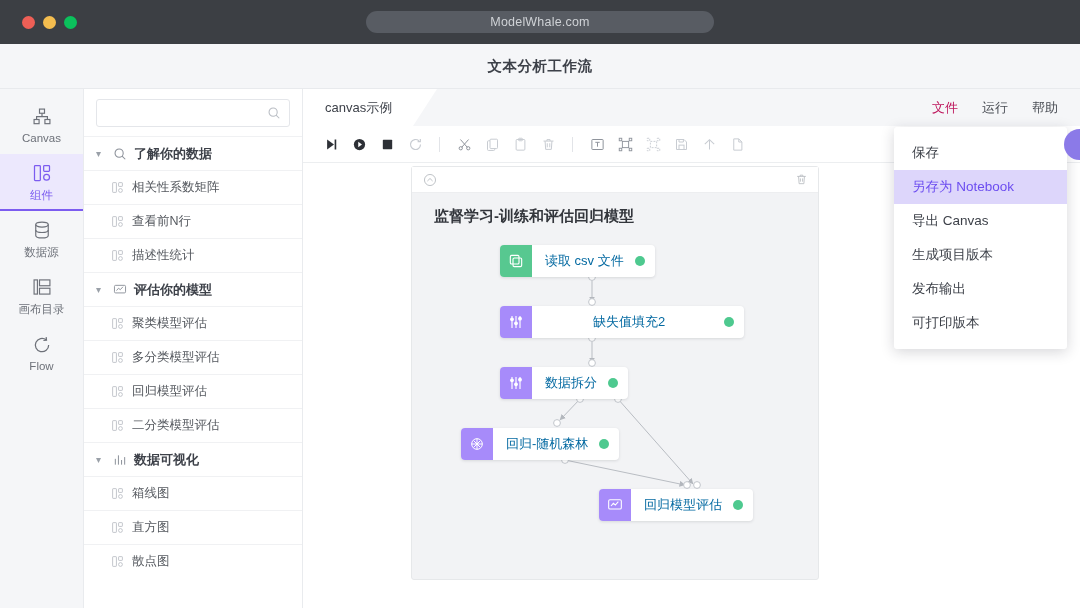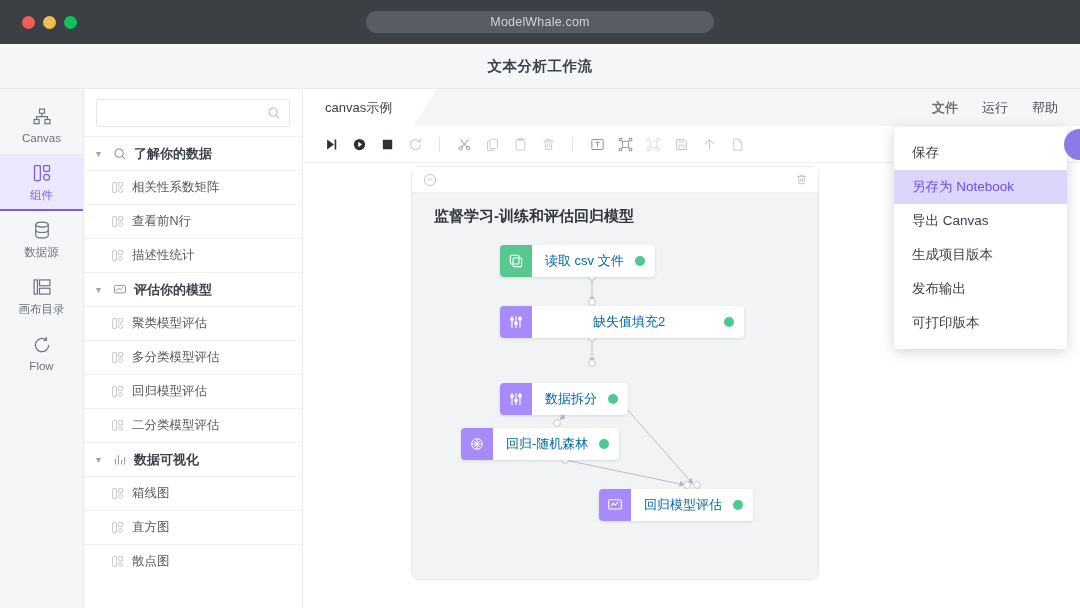--- a/index.html
+++ b/index.html
@@ -94,37 +94,37 @@
     display: flex; align-items: center; padding: 0 30px 0 22px;
     font-size: 13px; color: #3d4149;
     clip-path: polygon(0 0, 100% 0, calc(100% - 24px) 100%, 0 100%);
     cursor: pointer;
   }
   .menus {
     position: absolute; right: 22px; top: 0; height: 37px;
     display: flex; align-items: center; gap: 24px;
   }
   .menus .m { font-size: 13px; color: #4a4e55; cursor: pointer; }
-  .menus .m.active { color: #737373; font-weight: bold; }
+  .menus .m.active { color: #be185d; }
 
   .toolbar {
     height: 37px; background: #fff; border-bottom: 1px solid #eceef0;
     display: flex; align-items: center; padding: 0 14px; gap: 0;
   }
   .tb { width: 28px; height: 28px; display: flex; align-items: center; justify-content: center; cursor: pointer; }
   .tb.dark { color: #2d3036; }
   .tb.mid  { color: #8f949c; }
   .tb.light{ color: #c8ccd2; }
   .sep { width: 1px; height: 15px; background: #e2e4e8; margin: 0 10px; }
 
   
   .canvas { flex: 1; background: #ffffff; position: relative; overflow: hidden; }
   .card {
     position: absolute; left: 108px; top: 3px; width: 408px; height: 414px;
-    background: #f2f3f5; border: 1px solid #e6e8ea; border-radius: 8px;
+    background: #f2f3f5; border: 1px solid #e6e8ea; border-radius: 3px;
   }
   .card-head {
     height: 26px; background: #fff; border-bottom: 1px solid #edeef0;
     display: flex; align-items: center; justify-content: space-between;
     padding: 0 10px 0 11px;
   }
   .card-head .ic { color: #b6babf; cursor: pointer; display: flex; }
   .card-title {
     padding: 14px 0 0 22px; font-size: 15px; font-weight: bold; color: #33363c;
   }
@@ -563,21 +563,21 @@
                 <path d="M6 3v18M12 3v18M18 3v18"></path>
                   <circle cx="6" cy="8" r="2" fill="#fff"></circle>
                   <circle cx="12" cy="14" r="2" fill="#fff"></circle>
                   <circle cx="18" cy="7" r="2" fill="#fff"></circle>
               </svg>
             </div>
             <div class="nlabel">缺失值填充2</div>
             <div class="nstat"></div>
           </div>
 
-          <div class="node" style="left:88px; top:200px;margin-top:16px;">
+          <div class="node" style="left:88px; top:200px;">
             <div class="nicon" style="background:#a78bfa;">
               <svg width="16" height="16" viewBox="0 0 24 24" fill="none" stroke="#fff" stroke-width="1.7">
                 <path d="M6 3v18M12 3v18M18 3v18"></path>
                   <circle cx="6" cy="8" r="2" fill="#fff"></circle>
                   <circle cx="12" cy="14" r="2" fill="#fff"></circle>
                   <circle cx="18" cy="7" r="2" fill="#fff"></circle>
               </svg>
             </div>
             <div class="nlabel">数据拆分</div>
             <div class="nstat"></div>

